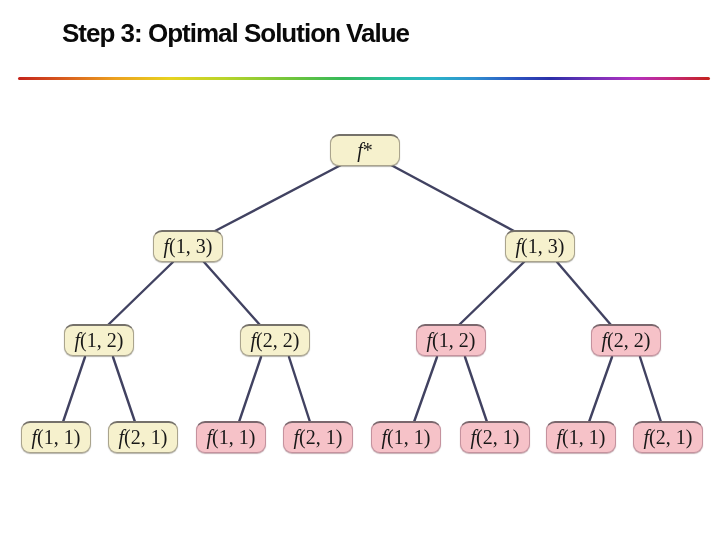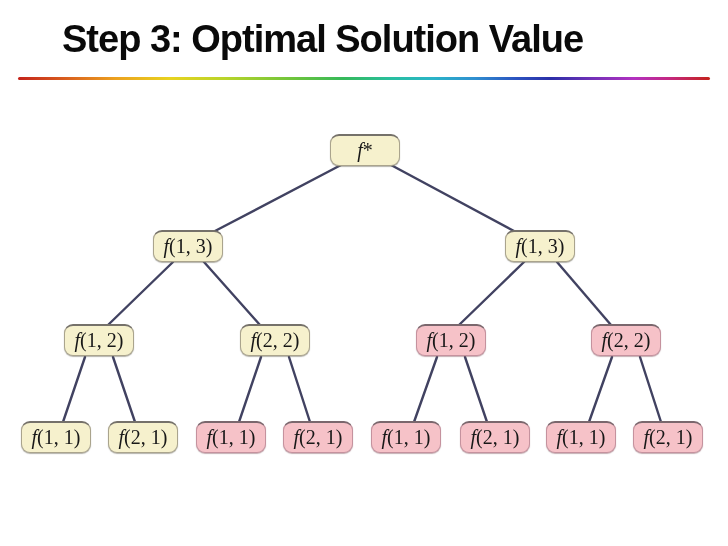--- a/index.html
+++ b/index.html
@@ -15,21 +15,21 @@
     overflow: hidden;
     font-family: "Liberation Sans", sans-serif;
   }
   .title {
     position: absolute;
     left: 62px;
     top: 18px;
     margin: 0;
     font-family: "Liberation Sans", sans-serif;
     font-weight: 700;
-    font-size: 38px;
+    font-size: 26px;
     letter-spacing: -1px;
     color: #0a0a0a;
     white-space: nowrap;
   }
   .rainbow-rule {
     position: absolute;
     left: 18px;
     top: 77px;
     width: 692px;
     height: 3px;

